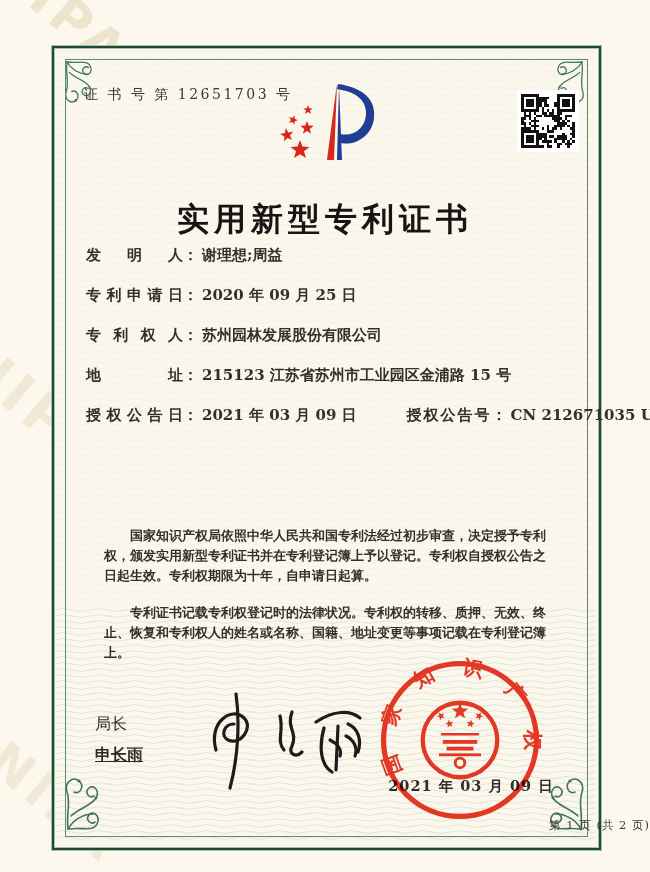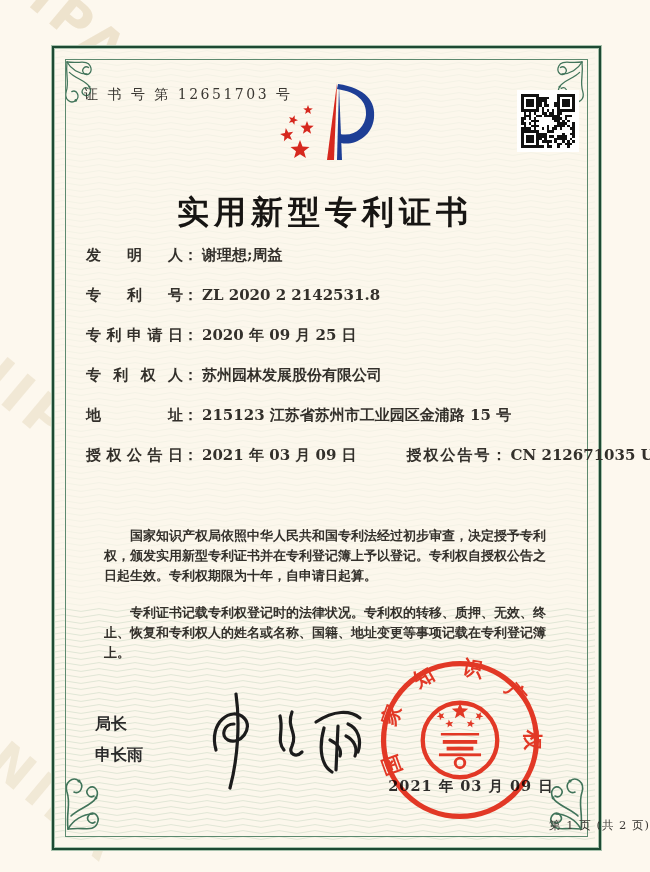--- a/index.html
+++ b/index.html
@@ -32,36 +32,36 @@
   }
   
   .content{position:absolute; inset:0; z-index:2;}
   .cert-no{position:absolute; left:84px; top:86px; font-size:14px; letter-spacing:2.5px; color:#3a3732;}
   .logo{position:absolute; left:272px; top:80px; width:135px; height:85px;}
   .qr{
     position:absolute; left:517px; top:90px; width:54px; height:54px;
     background:#ffffff; padding:4px;
   }
   .title{
-    position:absolute; left:0; right:0; top:182px; margin:9px;
+    position:absolute; left:0; right:0; top:182px; margin:16px;
     text-align:center; font-size:32px; font-weight:700; letter-spacing:5px; color:#171513;
   }
   .fields{position:absolute; left:86px; top:246px; width:480px;}
   .frow{margin-bottom:16px; height:24px; white-space:nowrap; font-size:15px; font-weight:600; color:#33302b;}
   .flabel{display:inline-block; width:97px; text-align:justify; text-align-last:justify; vertical-align:top;}
   .fcolon{display:inline-block; margin-right:4px;}
   .grant{margin-left:50px;}
   .grant .flabel{width:auto; letter-spacing:2px;}
   .paras{
     position:absolute; left:86px; top:508px; width:478px;
     font-size:13px; line-height:1.52; text-align:justify; color:#33302b; font-weight:600;
   }
   .paras p{margin:18px; text-indent:2em;}
-  .sig-title{position:absolute; left:95px; top:714px; font-family:"DejaVu Sans","Liberation Sans",sans-serif; font-size:16px; font-weight:700; color:#2b2b2b;}
-  .sig-name{position:absolute; left:95px; top:745px; font-family:"DejaVu Sans","Liberation Sans",sans-serif; font-size:16px; font-weight:700; color:#2b2b2b;}
+  .sig-title{position:absolute; left:95px; top:714px; font-family:"DejaVu Sans","Liberation Sans",sans-serif; font-size:16px; font-weight:400; color:#2b2b2b;}
+  .sig-name{position:absolute; left:95px; top:745px; font-family:"DejaVu Sans","Liberation Sans",sans-serif; font-size:16px; font-weight:700; color:#2b2b2b;text-decoration:underline;}
   .sig-hand{position:absolute; left:188px; top:688px; width:178px; height:108px;}
   .seal{position:absolute; left:374px; top:654px; width:172px; height:172px; mix-blend-mode:multiply; opacity:.96;}
   .seal-date{
     position:absolute; left:386px; top:777px; width:170px; text-align:center;
     font-size:14.5px; font-weight:600; letter-spacing:1px; color:#2f2e2c; mix-blend-mode:multiply;
   }
   .footer{
     position:absolute; left:0; right:0; top:818px; text-align:right;
     font-size:11.5px; letter-spacing:1px; color:#3c3a36;
   }
@@ -497,23 +497,20 @@
         </svg>
     </div>
 
     <h1 class="title">实用新型专利证书</h1>
 
     <div class="fields">
       <div class="frow">
         <span class="flabel">发明人</span><span class="fcolon">：</span><span class="fvalue">谢理想;周益</span>
       </div>
       <div class="frow">
-        <span class="flabel">专利号</span><span class="fcolon">：</span><span class="fvalue">ZL 2020 2 2142531.8</span>
-      </div>
-      <div class="frow">
         <span class="flabel">专利申请日</span><span class="fcolon">：</span><span class="fvalue">2020 年 09 月 25 日</span>
       </div>
       <div class="frow">
         <span class="flabel">专利权人</span><span class="fcolon">：</span><span class="fvalue">苏州园林发展股份有限公司</span>
       </div>
       <div class="frow">
         <span class="flabel">地址</span><span class="fcolon">：</span><span class="fvalue">215123 江苏省苏州市工业园区金浦路 15 号</span>
       </div>
       <div class="frow">
         <span class="flabel">授权公告日</span><span class="fcolon">：</span><span class="fvalue">2021 年 03 月 09 日</span><span class="grant"><span class="flabel">授权公告号</span><span class="fcolon">：</span><span class="fvalue">CN 212671035 U</span></span>

